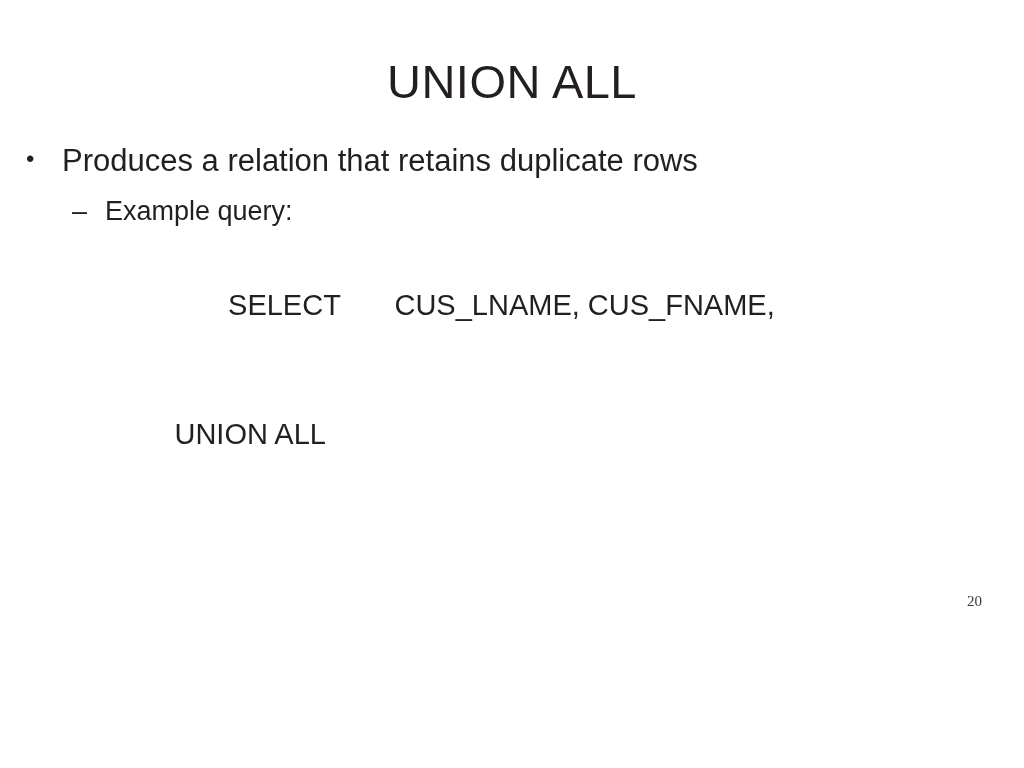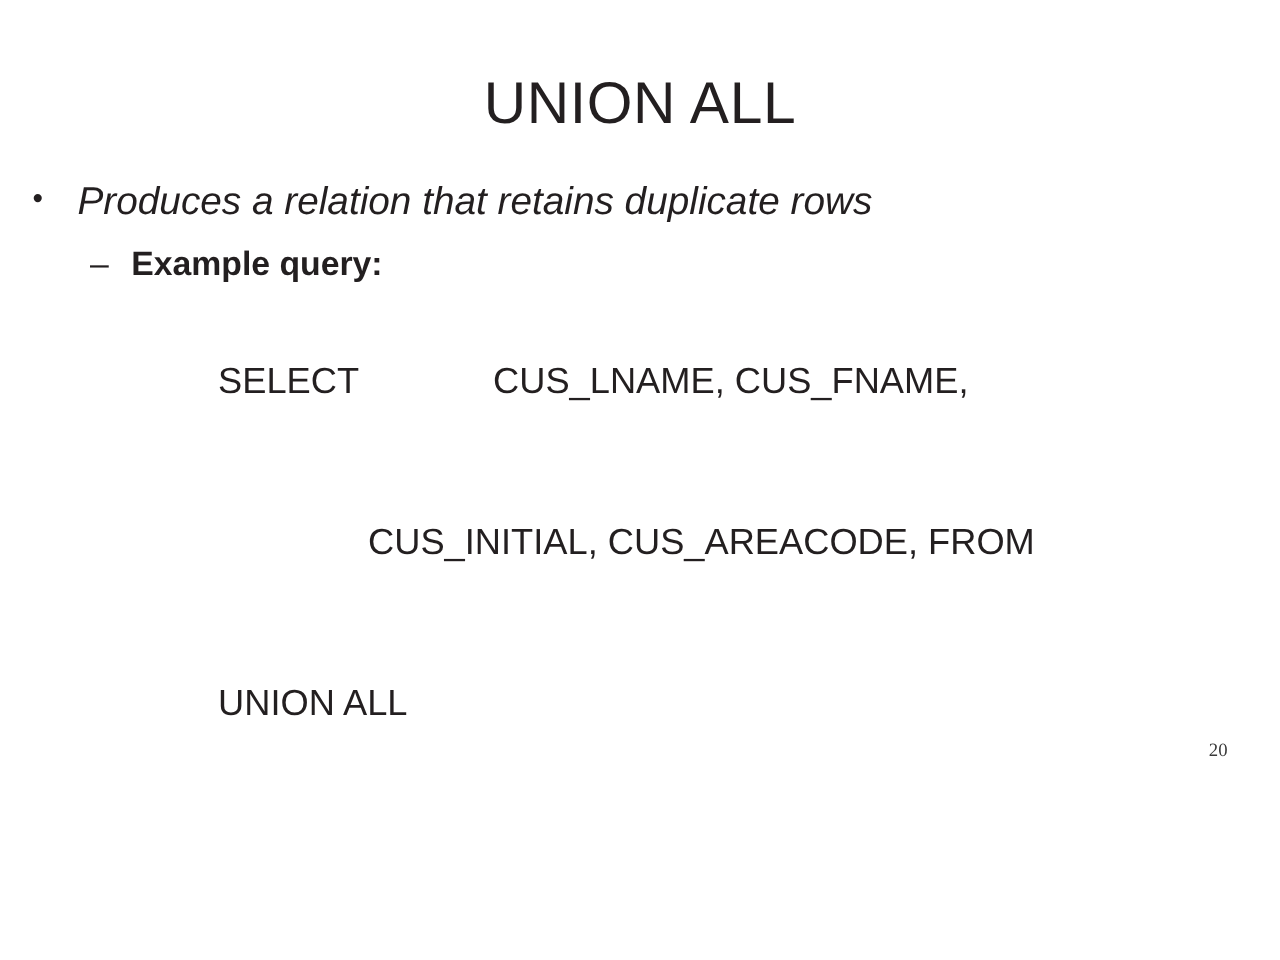--- a/index.html
+++ b/index.html
@@ -57,21 +57,20 @@
   .bullet-l1 .marker {
     flex: 0 0 auto;
     width: 36px;
     font-size: 24px;
     line-height: 1.62;
     color: #231f20;
   }
   .bullet-l1 .btext {
     flex: 1 1 auto;
     white-space: nowrap;
-    font-style: italic;
   }
 
   
   .bullet-l2 {
     position: relative;
     display: flex;
     align-items: flex-start;
     padding-left: 72px;
     margin-top: 13px;
     font-size: 27px;
@@ -81,38 +80,38 @@
   .bullet-l2 .marker {
     flex: 0 0 auto;
     width: 33px;
     font-size: 27px;
     line-height: 1.3;
     color: #231f20;
   }
   .bullet-l2 .btext {
     flex: 1 1 auto;
     white-space: nowrap;
-    font-weight: bold;
   }
 
   
   .code-block {
     margin-top: 12px;
     padding-left: 110px;
     font-size: 29px;
     line-height: 43px;
     color: #231f20;
   }
   .code-line {
     white-space: pre;
     display: block;
   }
   .code-line .kw {
     display: inline-block;
     min-width: 220px;
+    text-align: center;
   }
   .code-line.cont {
     padding-left: 120px;
   }
   .code-line.wrapped {
     padding-left: 12px;
   }
 
   
   .page-number {
@@ -142,23 +141,20 @@
       <span class="marker">–</span>
       <span class="btext">Example query:</span>
     </div>
 
     <div class="code-block">
 
       <div class="code-line">
         <span class="kw">SELECT</span><span>CUS_LNAME, CUS_FNAME,</span>
       </div>
 
-      <div class="code-line cont">
-        <span>CUS_INITIAL, CUS_AREACODE, FROM</span>
-      </div>
 
 
       <div class="code-line">
         <span>UNION ALL</span>
       </div>
 
       <div class="code-line">
         
       </div>
 

